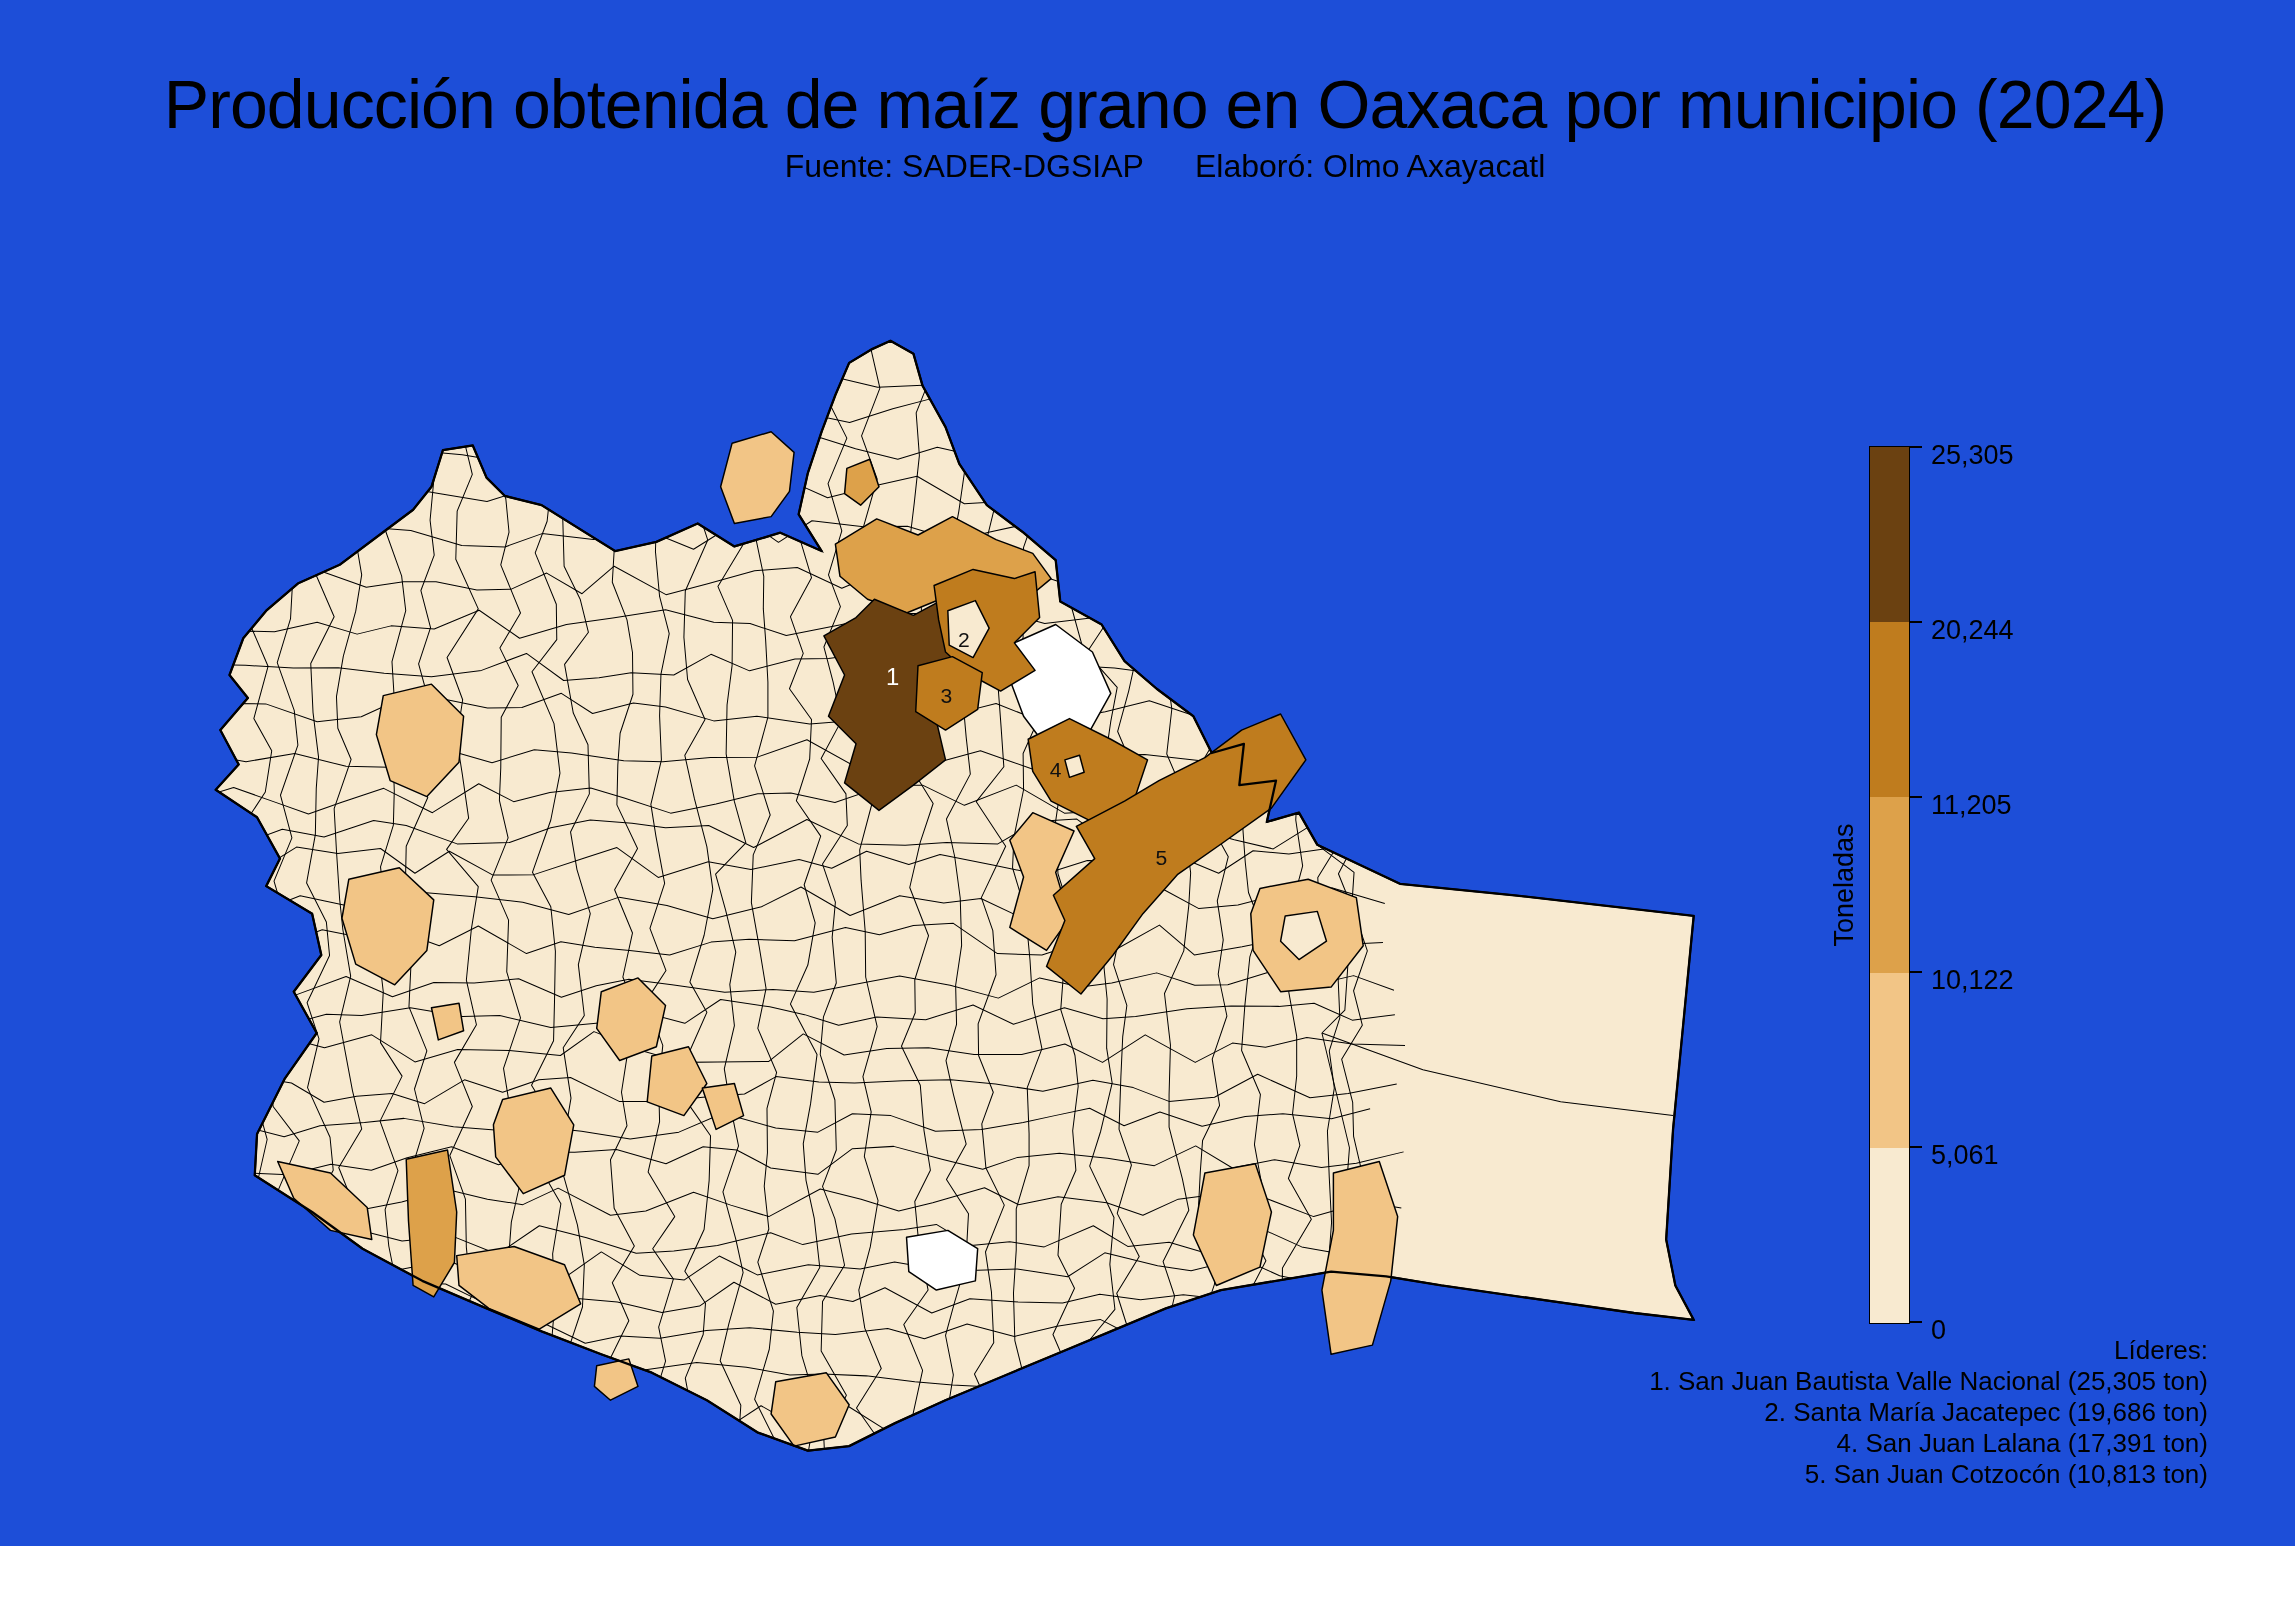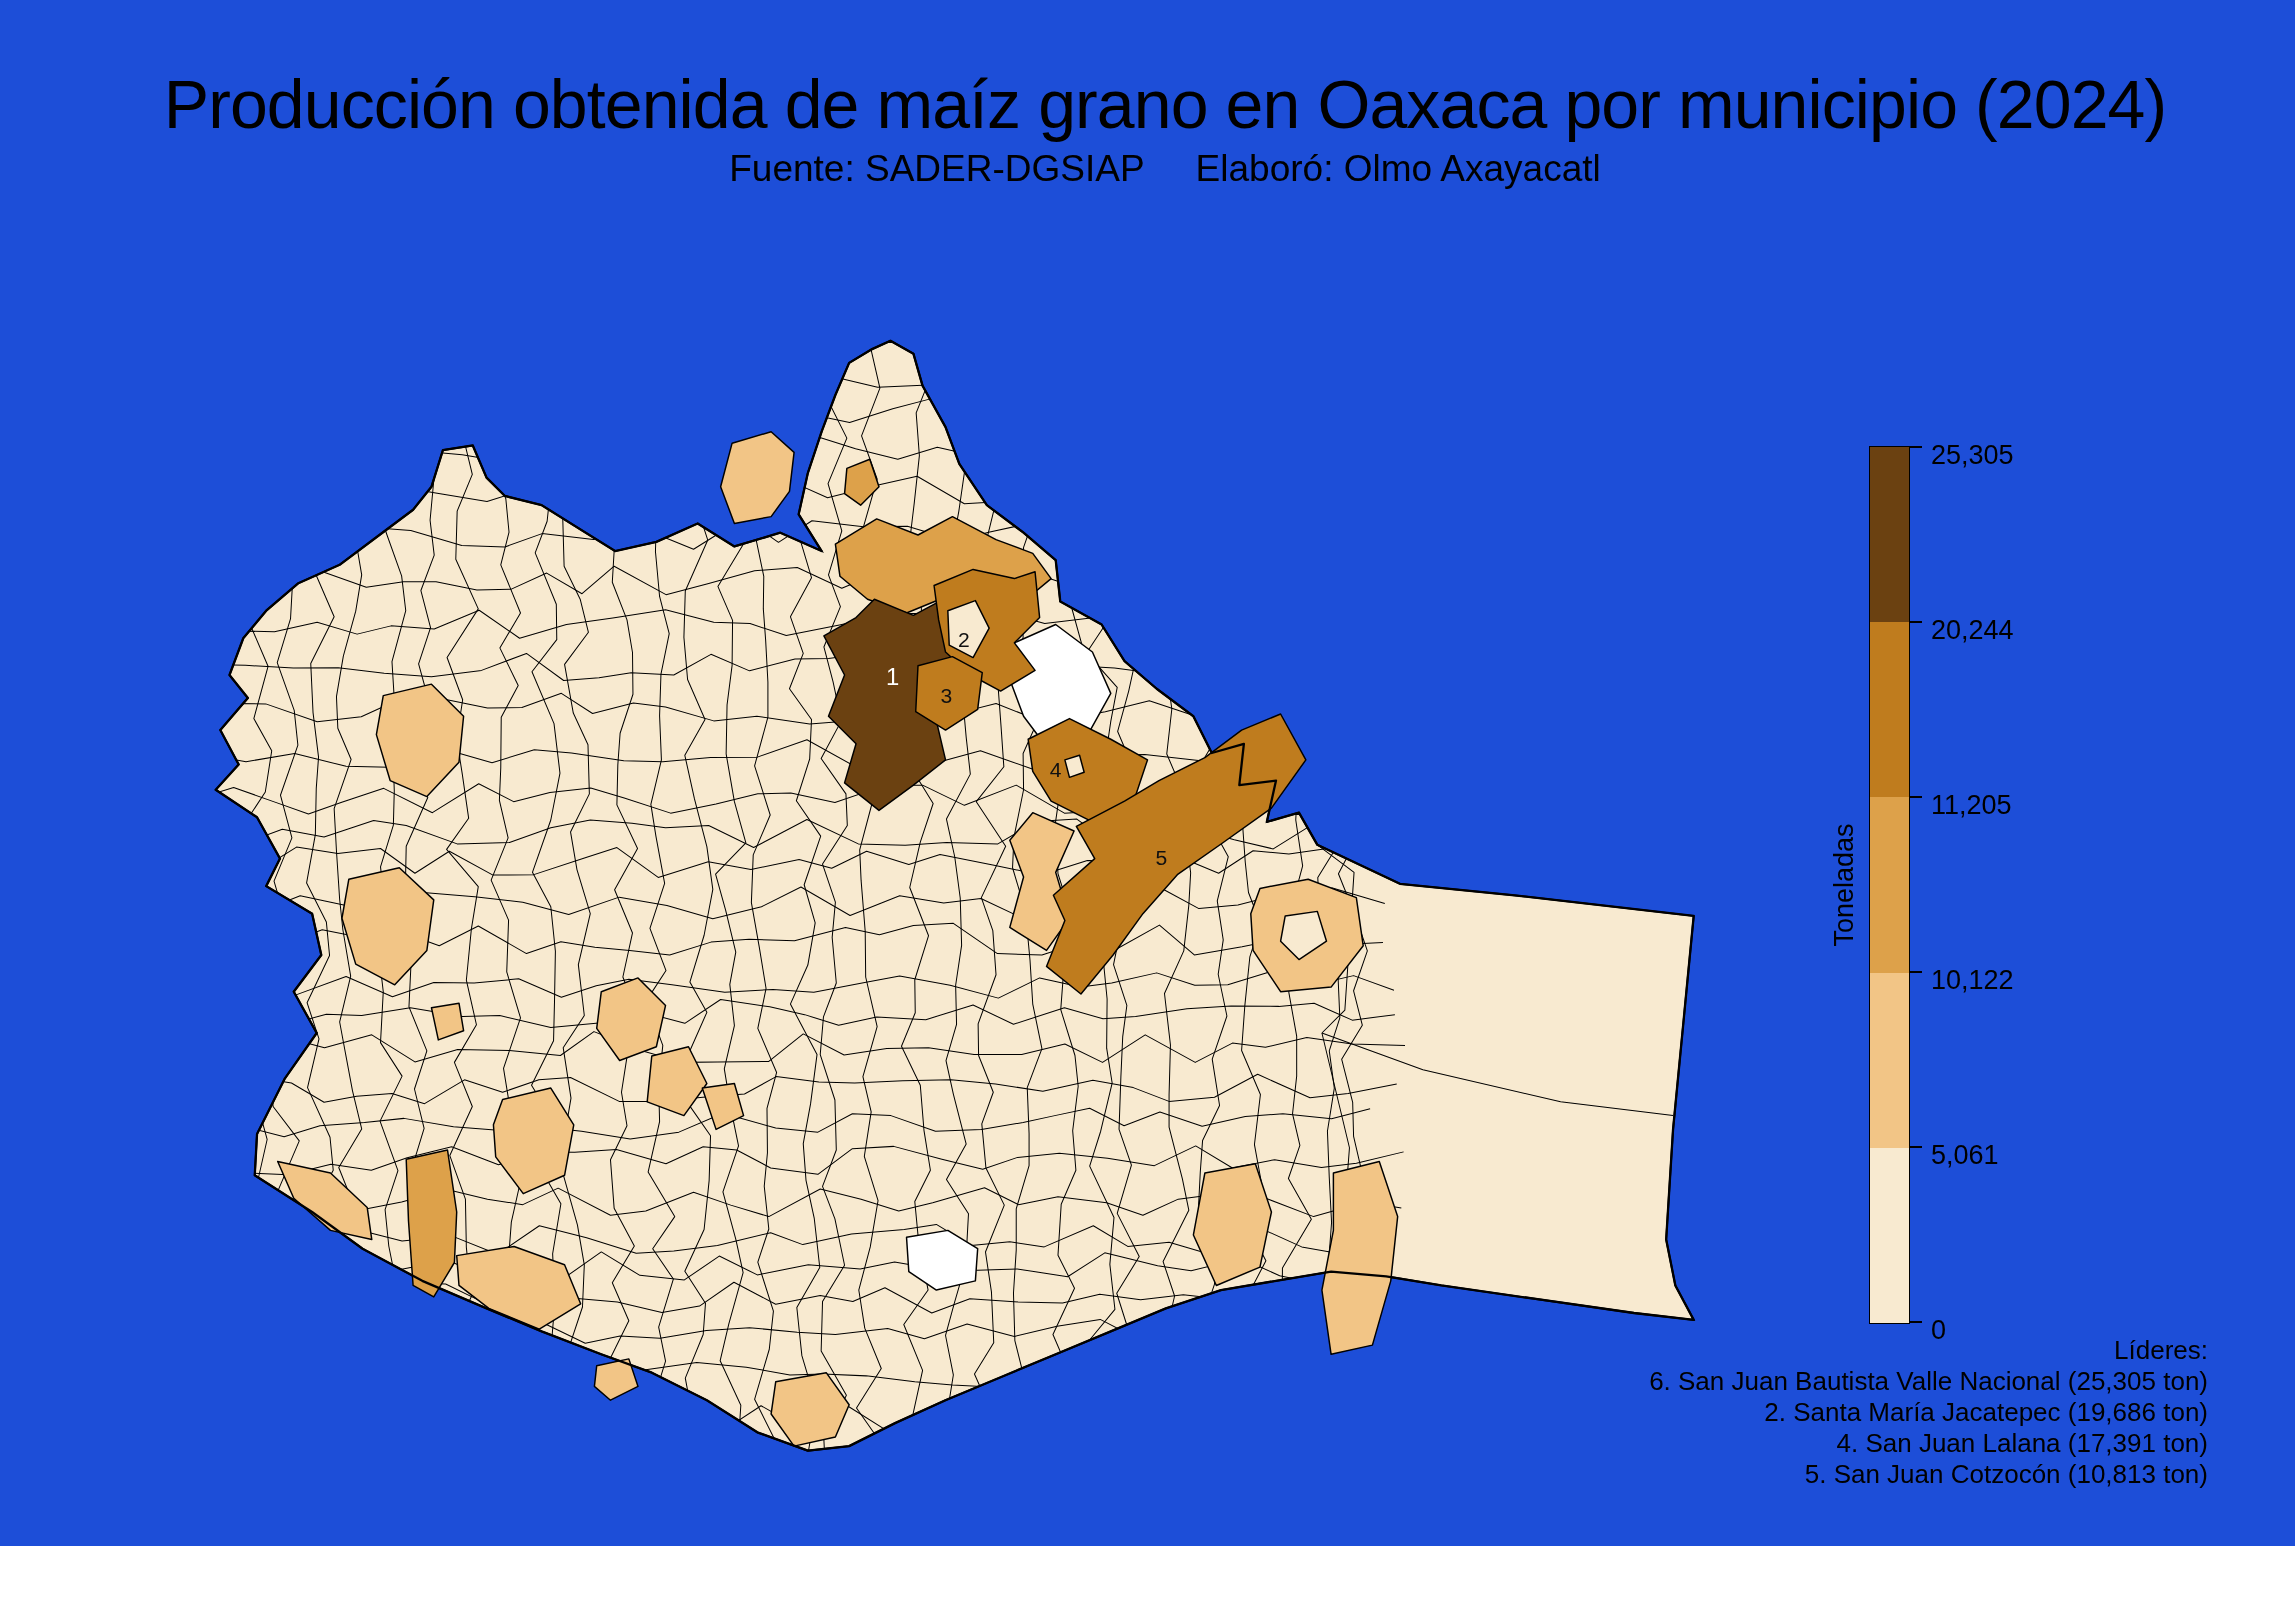--- a/index.html
+++ b/index.html
@@ -6,21 +6,21 @@
   .canvas{
     position:relative;width:2295px;height:1546px;background:#1d4ed8;overflow:hidden;
     font-family:"Liberation Sans", sans-serif;color:#000;
   }
   .title{
     position:absolute;left:1165px;top:69px;transform:translateX(-50%);
     font-size:68px;line-height:1.05;white-space:nowrap;letter-spacing:-0.9px;
   }
   .subtitle{
     position:absolute;left:1165px;top:148px;transform:translateX(-50%);
-    font-size:37px;white-space:nowrap;
+    font-size:32px;white-space:nowrap;
   }
   .subtitle .sep{display:inline-block;width:51px;}
   #map-svg{position:absolute;left:0;top:0;}
   
   .cbar{
     position:absolute;left:1869px;top:446px;width:41px;height:878px;
     border:1.8px solid #000;box-sizing:border-box;display:flex;flex-direction:column;
   }
   .cbar .seg{flex:1 1 0;}
   .cbar-label{
@@ -179,20 +179,20 @@
 
   <div class="ticklabel" style="top:432px;">25,305</div>
   <div class="ticklabel" style="top:607px;">20,244</div>
   <div class="ticklabel" style="top:782px;">11,205</div>
   <div class="ticklabel" style="top:957px;">10,122</div>
   <div class="ticklabel" style="top:1132px;">5,061</div>
   <div class="ticklabel" style="top:1307px;">0</div>
 
   <div class="leaders">
     <div>Líderes:</div>
-    <div>6. San Juan Bautista Valle Nacional (25,305 ton)</div>
+    <div>1. San Juan Bautista Valle Nacional (25,305 ton)</div>
     <div>2. Santa María Jacatepec (19,686 ton)</div>
     <div>4. San Juan Lalana (17,391 ton)</div>
     <div>5. San Juan Cotzocón (10,813 ton)</div>
   </div>
 
 </div>
 
 
 </body></html>

